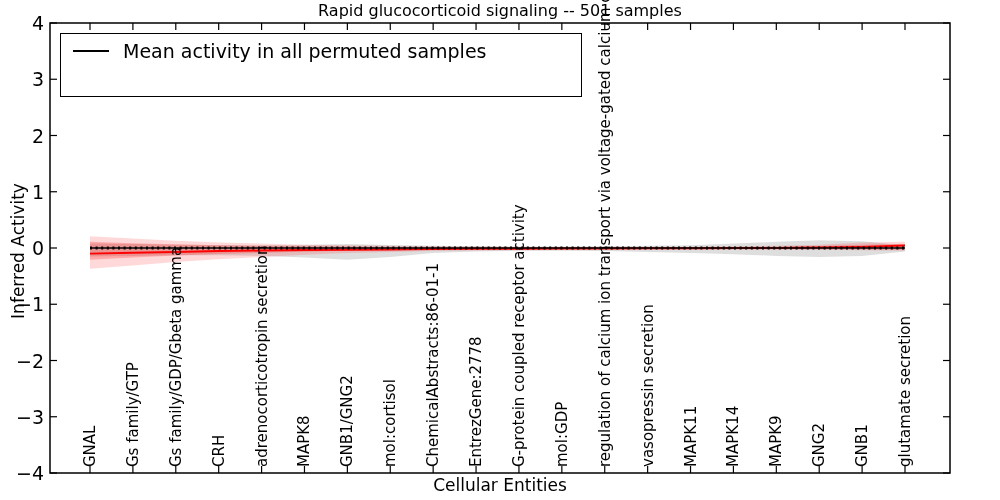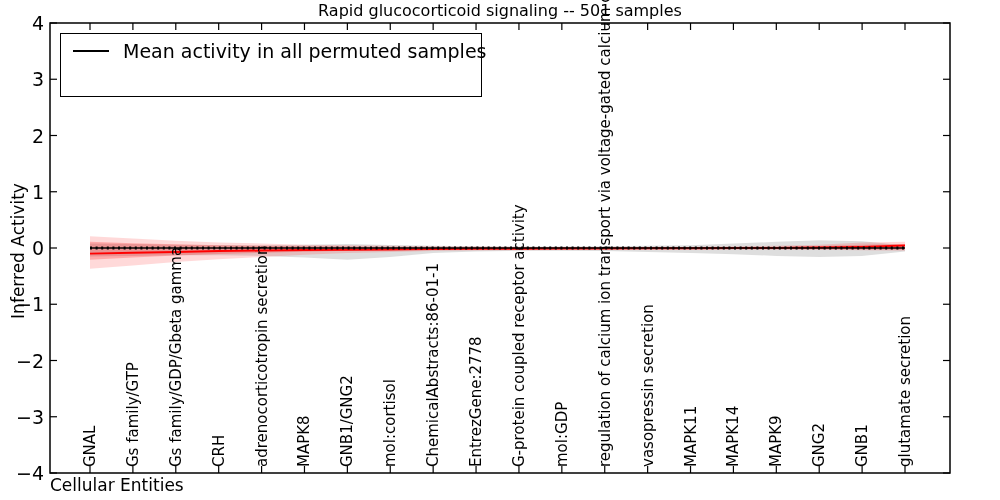--- a/index.html
+++ b/index.html
@@ -8,37 +8,37 @@
     overflow:hidden;font-family:"DejaVu Sans","Liberation Sans",sans-serif;
     color:#000;
   }
   .fig *{box-sizing:border-box;}
   #plot-svg{position:absolute;left:0;top:0;}
   .title{
     position:absolute;left:50px;top:1px;width:900px;text-align:center;
     font-size:16px;white-space:nowrap;
   }
   .xlabel{
-    position:absolute;left:50px;top:475px;width:900px;text-align:left;
+    position:absolute;left:50px;top:475px;width:900px;text-align:center;
     font-size:17px;
   }
   .ylabel{
     position:absolute;left:-57px;top:241px;width:150px;text-align:center;
     font-size:17px;transform:rotate(-90deg);white-space:nowrap;
   }
   .ytick{
     position:absolute;width:44px;text-align:right;font-size:19px;
     line-height:22px;white-space:nowrap;
   }
   .xcat{
     position:absolute;font-size:15px;line-height:18px;white-space:nowrap;
     transform:rotate(-90deg);transform-origin:0 0;
   }
   .legend{
-    position:absolute;left:60px;top:33px;width:422px;height:64px;
+    position:absolute;left:60px;top:33px;width:522px;height:64px;
     background:#ffffff;border:1.5px solid #000;padding:2px 0 0 12px;
   }
   .lrow{display:flex;align-items:center;height:30px;}
   .lsample{display:inline-block;width:36px;height:2px;margin-right:14px;flex:0 0 36px;}
   .llabel{font-size:19px;white-space:nowrap;}
 </style>
 </head>
 <body>
 
 <div class="fig">

